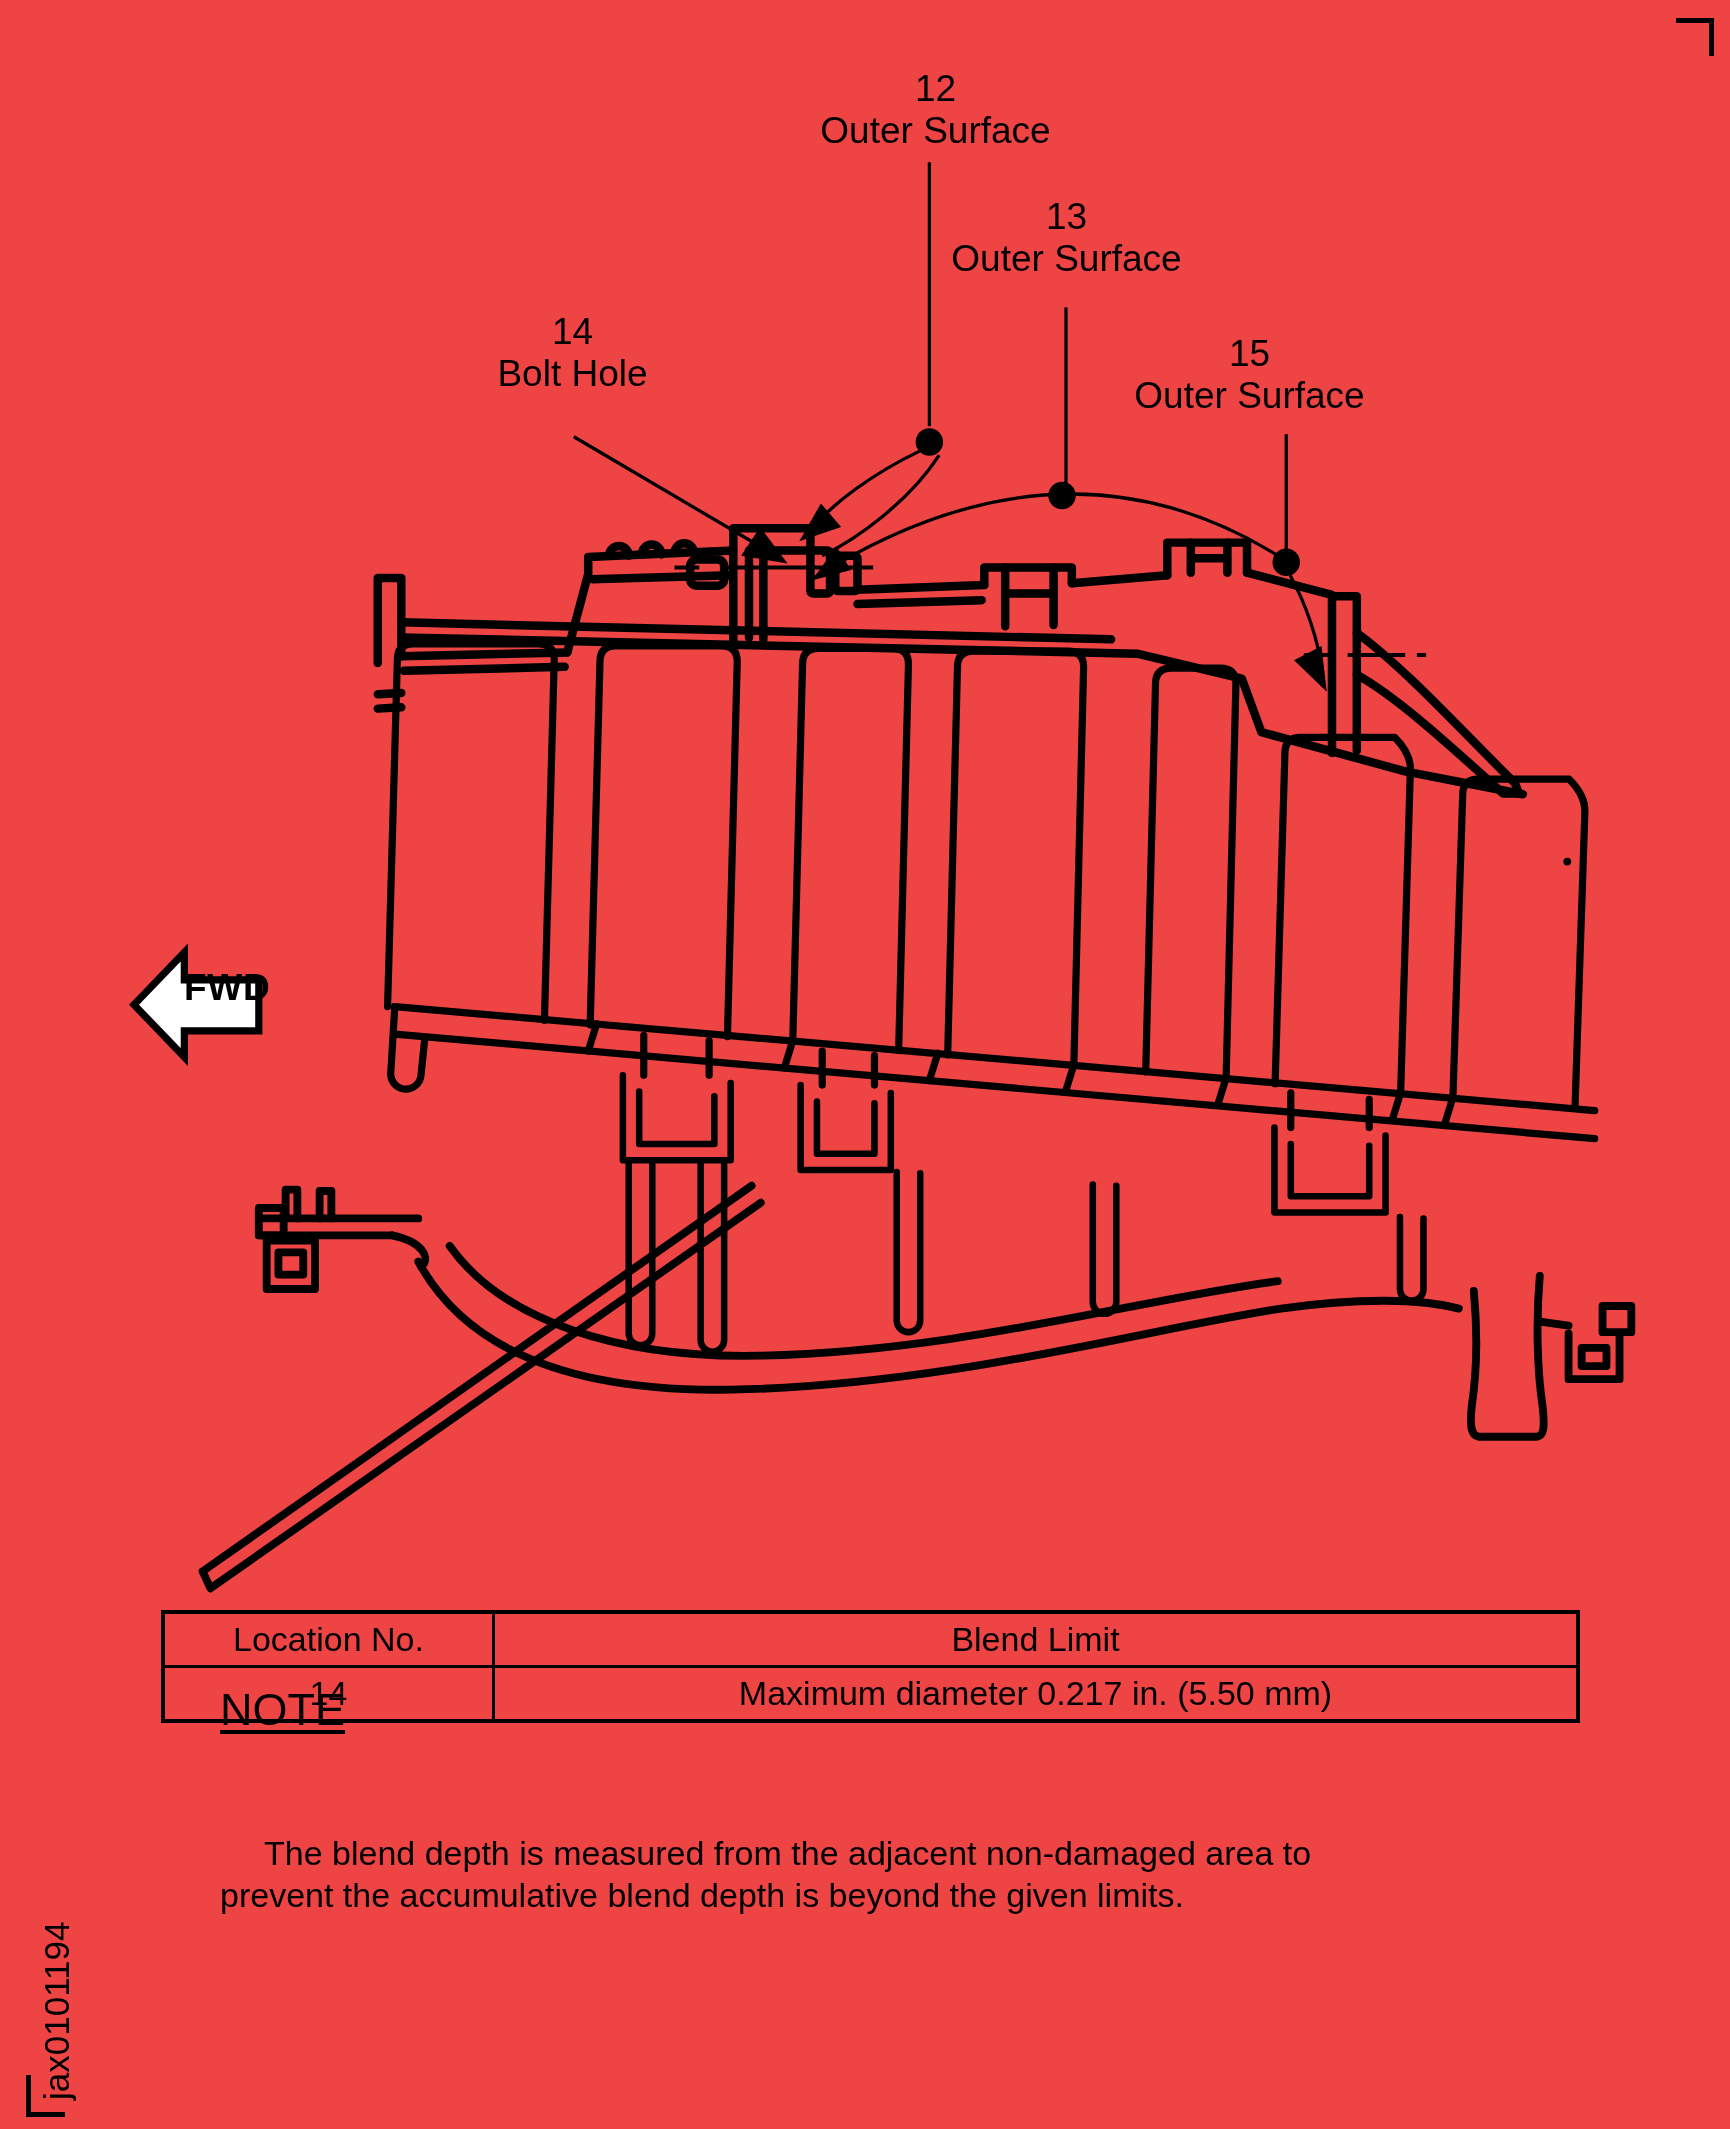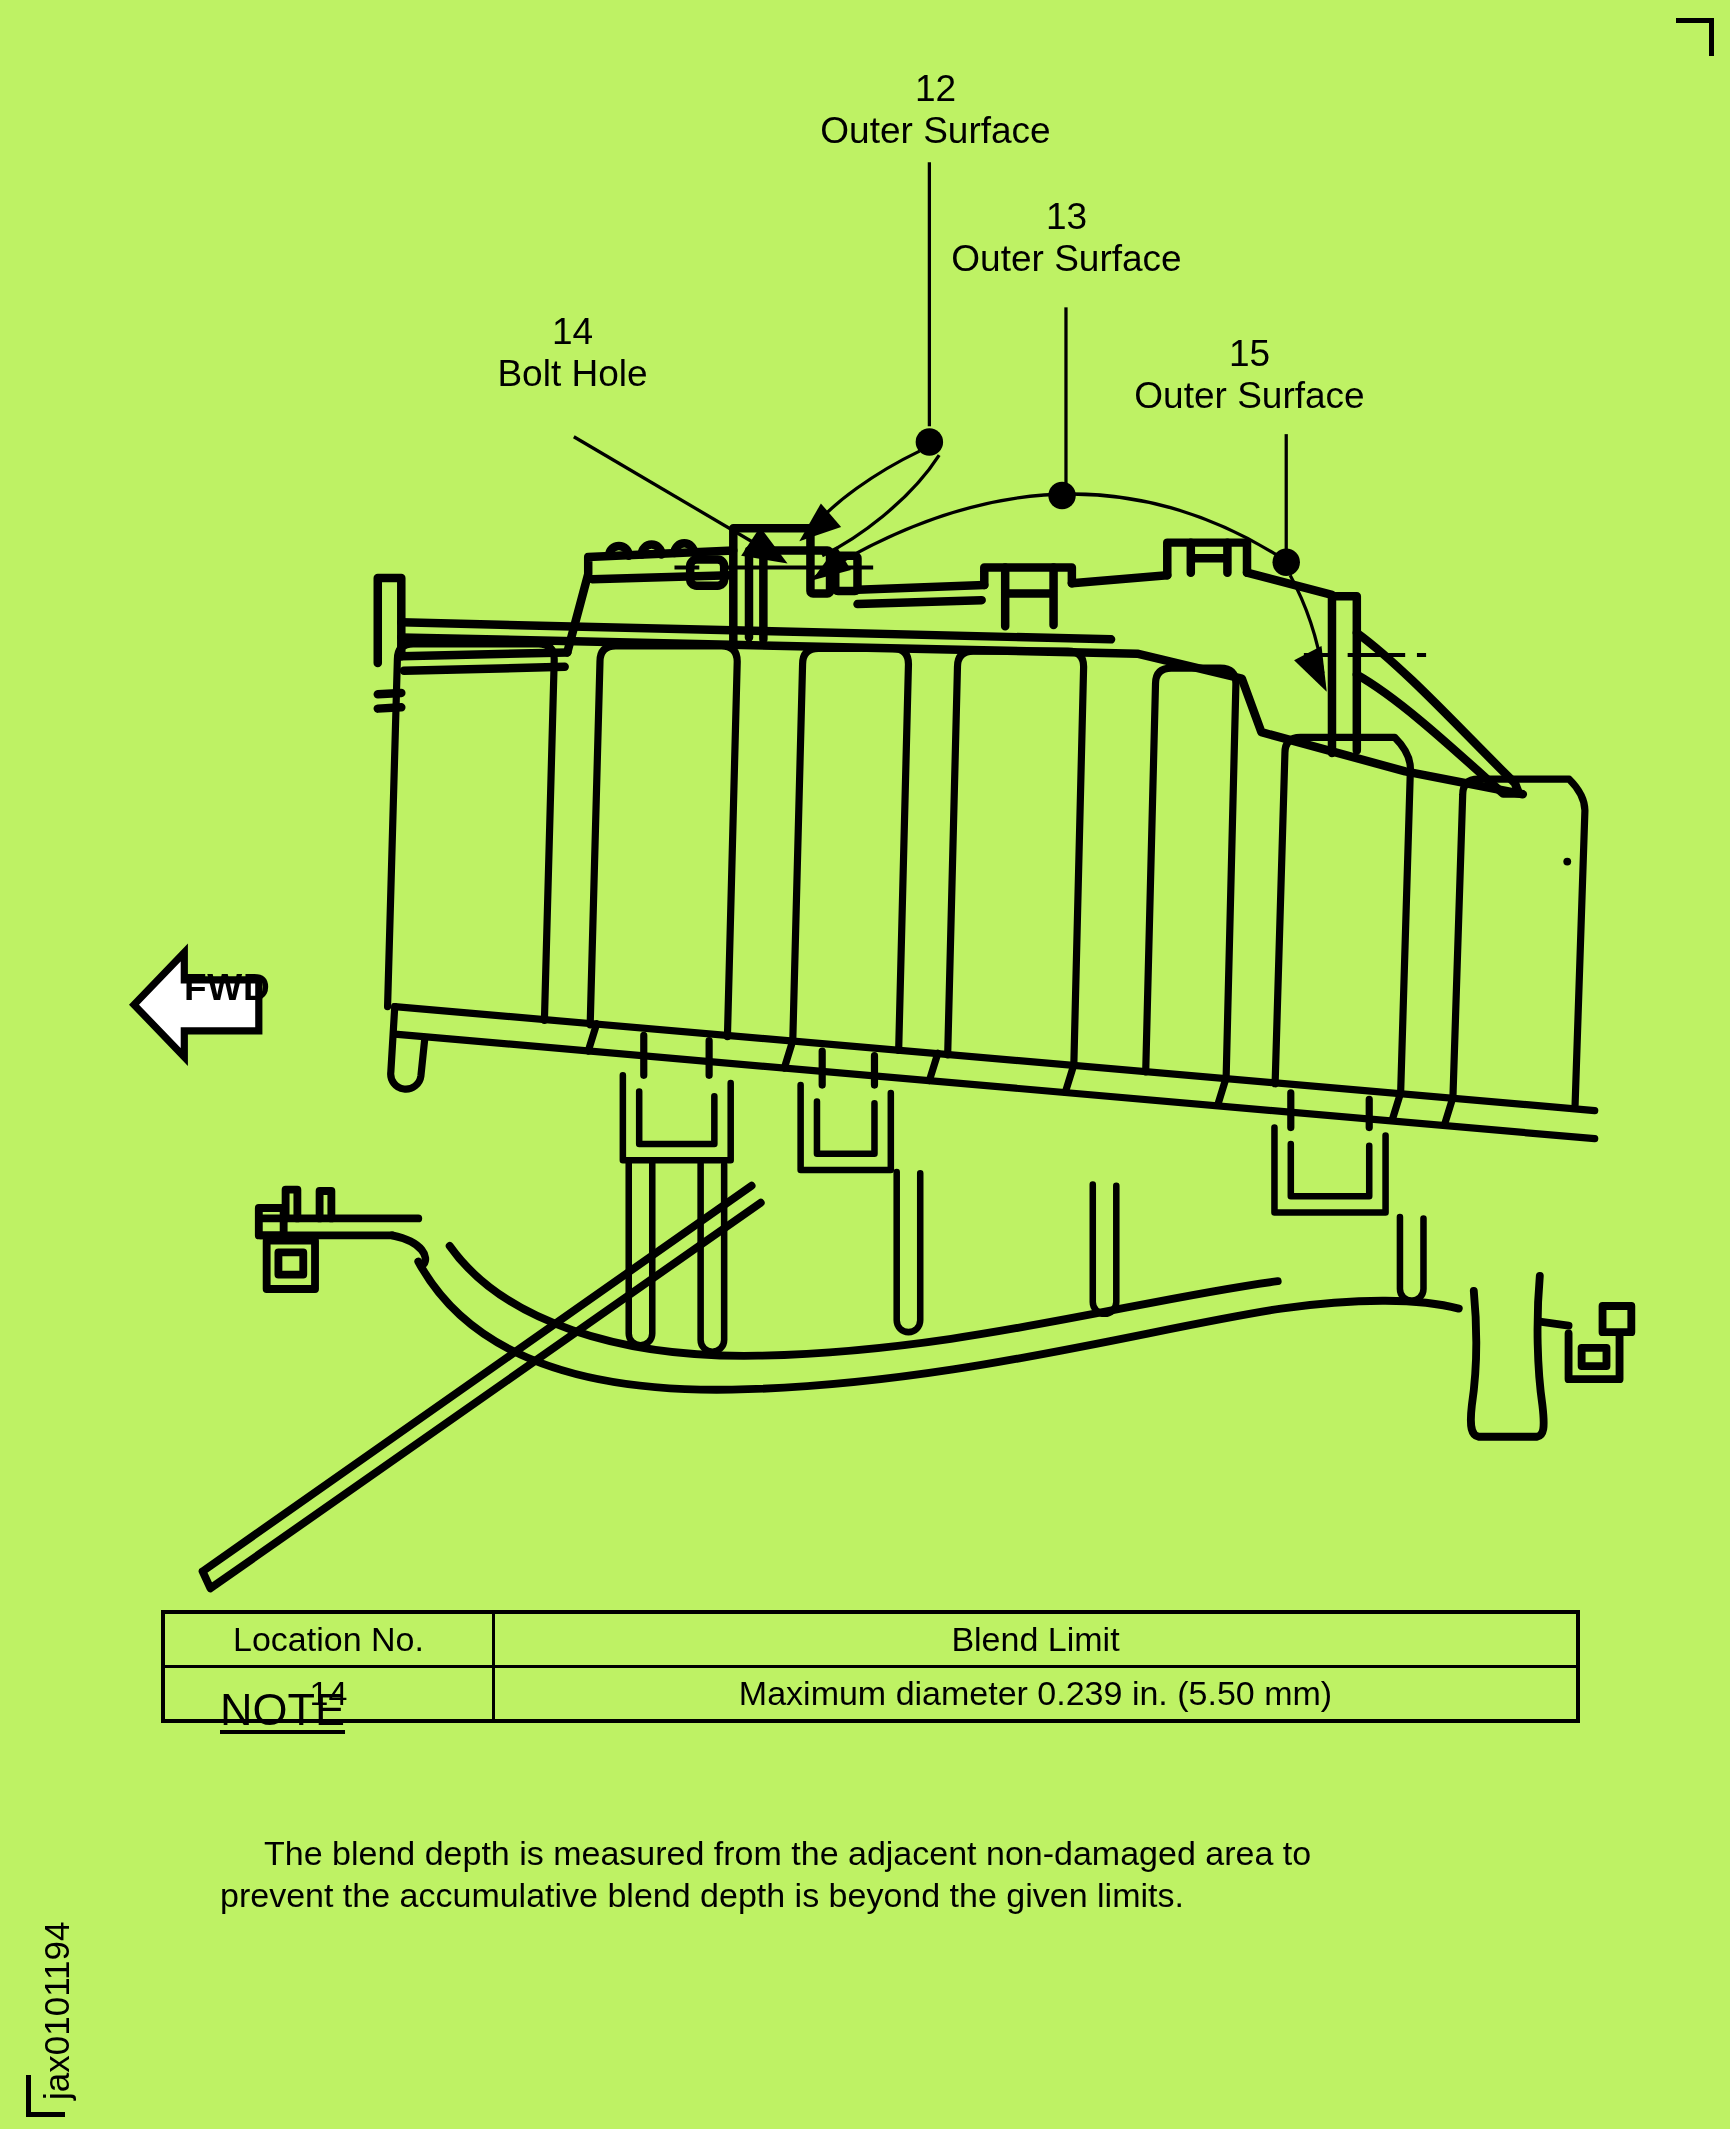--- a/index.html
+++ b/index.html
@@ -1,17 +1,17 @@
 <!DOCTYPE html>
 <html style="font-size:10.5px"><head>
 <meta charset="utf-8">
 <style>
   html,body{margin:0;padding:0;background:#ffffff;}
   .page{
-    position:relative;width:1730px;height:2129px;background:#bef264;
+    position:relative;width:1730px;height:2129px;background:#ef4444;
     font-family:"Liberation Sans",sans-serif;color:#000;overflow:hidden;
   }
   .art{position:absolute;left:0;top:0;width:1730px;height:2129px;}
   .callout{
     position:absolute;width:275px;text-align:center;
     font-size:37px;line-height:42px;white-space:nowrap;
   }
   .callout .num,.callout .name{display:block;}
   .fwd-text{
     position:absolute;left:184px;top:967px;width:76px;text-align:center;
@@ -199,21 +199,21 @@
   <div class="fwd-text">FWD</div>
 
   <table class="limits-table">
     <tbody>
       <tr class="hdr">
         <th class="col-loc">Location No.</th>
         <th>Blend Limit</th>
       </tr>
       <tr class="r2">
         <td>14</td>
-        <td>Maximum diameter 0.239 in. (5.50 mm)</td>
+        <td>Maximum diameter 0.217 in. (5.50 mm)</td>
       </tr>
     </tbody>
   </table>
 
   <div class="note-heading">NOTE</div>
   <div class="note-line1">The blend depth is measured from the adjacent non-damaged area to</div>
   <div class="note-line2">prevent the accumulative blend depth is beyond the given limits.</div>
 
   <div class="figure-id">jax0101194</div>
   <div class="corner-tr"></div>

